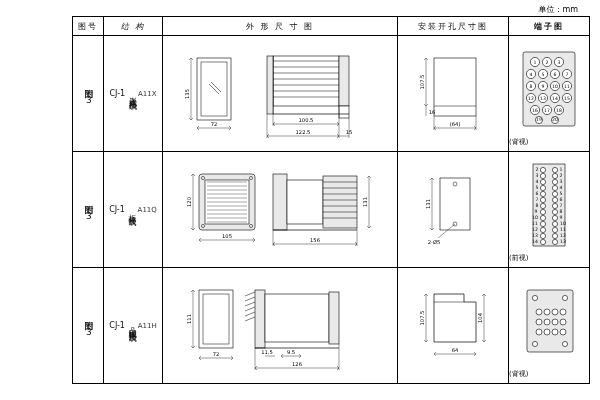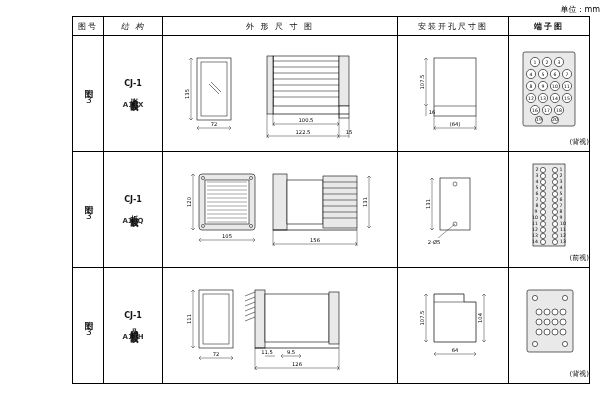--- a/index.html
+++ b/index.html
@@ -6,21 +6,21 @@
   body{
     width:600px;height:400px;
     background:#ffffff;
     font-family:"DejaVu Sans","Liberation Sans",sans-serif;
     color:#111;
     position:relative;
     overflow:hidden;
   }
   .unit{
     position:absolute;
-    right:0;top:4px;
+    right:22px;top:4px;
     font-size:8px;
     color:#000;
   }
   table.main{
     position:absolute;
     left:72px;top:16px;
     width:512px;height:368px;
     border-collapse:collapse;
     table-layout:fixed;
   }
@@ -48,39 +48,39 @@
     letter-spacing:1px;
     line-height:1.1;
     margin:0 auto;
   }
   .cellno{
     display:flex;align-items:center;justify-content:center;height:100%;
   }
   .cellno .vert{font-size:9px;}
 
   .struct-wrap{
-    display:flex;flex-direction:column;align-items:center;justify-content:center;
-    height:100%;gap:2px;font-weight:bold;
+    display:flex;flex-direction:row;align-items:center;justify-content:center;
+    height:100%;gap:2px;
   }
   .struct-top{font-size:8px;}
   .struct-mid{font-size:8px;}
   .struct-bot{font-size:7px;color:#333;}
 
   .pane{position:absolute;inset:0;}
   svg{display:block;}
   .ln{stroke:#000;stroke-width:0.7;fill:none;}
   .lnthin{stroke:#000;stroke-width:0.5;fill:none;}
   .dim{stroke:#000;stroke-width:0.4;fill:none;}
   .hatch{stroke:#000;stroke-width:0.35;fill:none;}
   .fillg{fill:#e9e9e9;stroke:#000;stroke-width:0.6;}
   .fillw{fill:#ffffff;stroke:#000;stroke-width:0.6;}
   .txt{font-family:"DejaVu Sans","Liberation Sans",sans-serif;font-size:5.2px;fill:#000;}
   .term-txt{font-family:"DejaVu Sans","Liberation Sans",sans-serif;font-size:4.6px;fill:#000;}
   .caption{
-    position:absolute;bottom:4px;left:0;right:0;text-align:right;font-size:7px;
+    position:absolute;bottom:4px;left:0;right:0;text-align:left;font-size:7px;
   }
 </style>
 </head>
 <body>
 
 <div class="unit">单位：mm</div>
 
 <table class="main">
   <thead>
     <tr>

